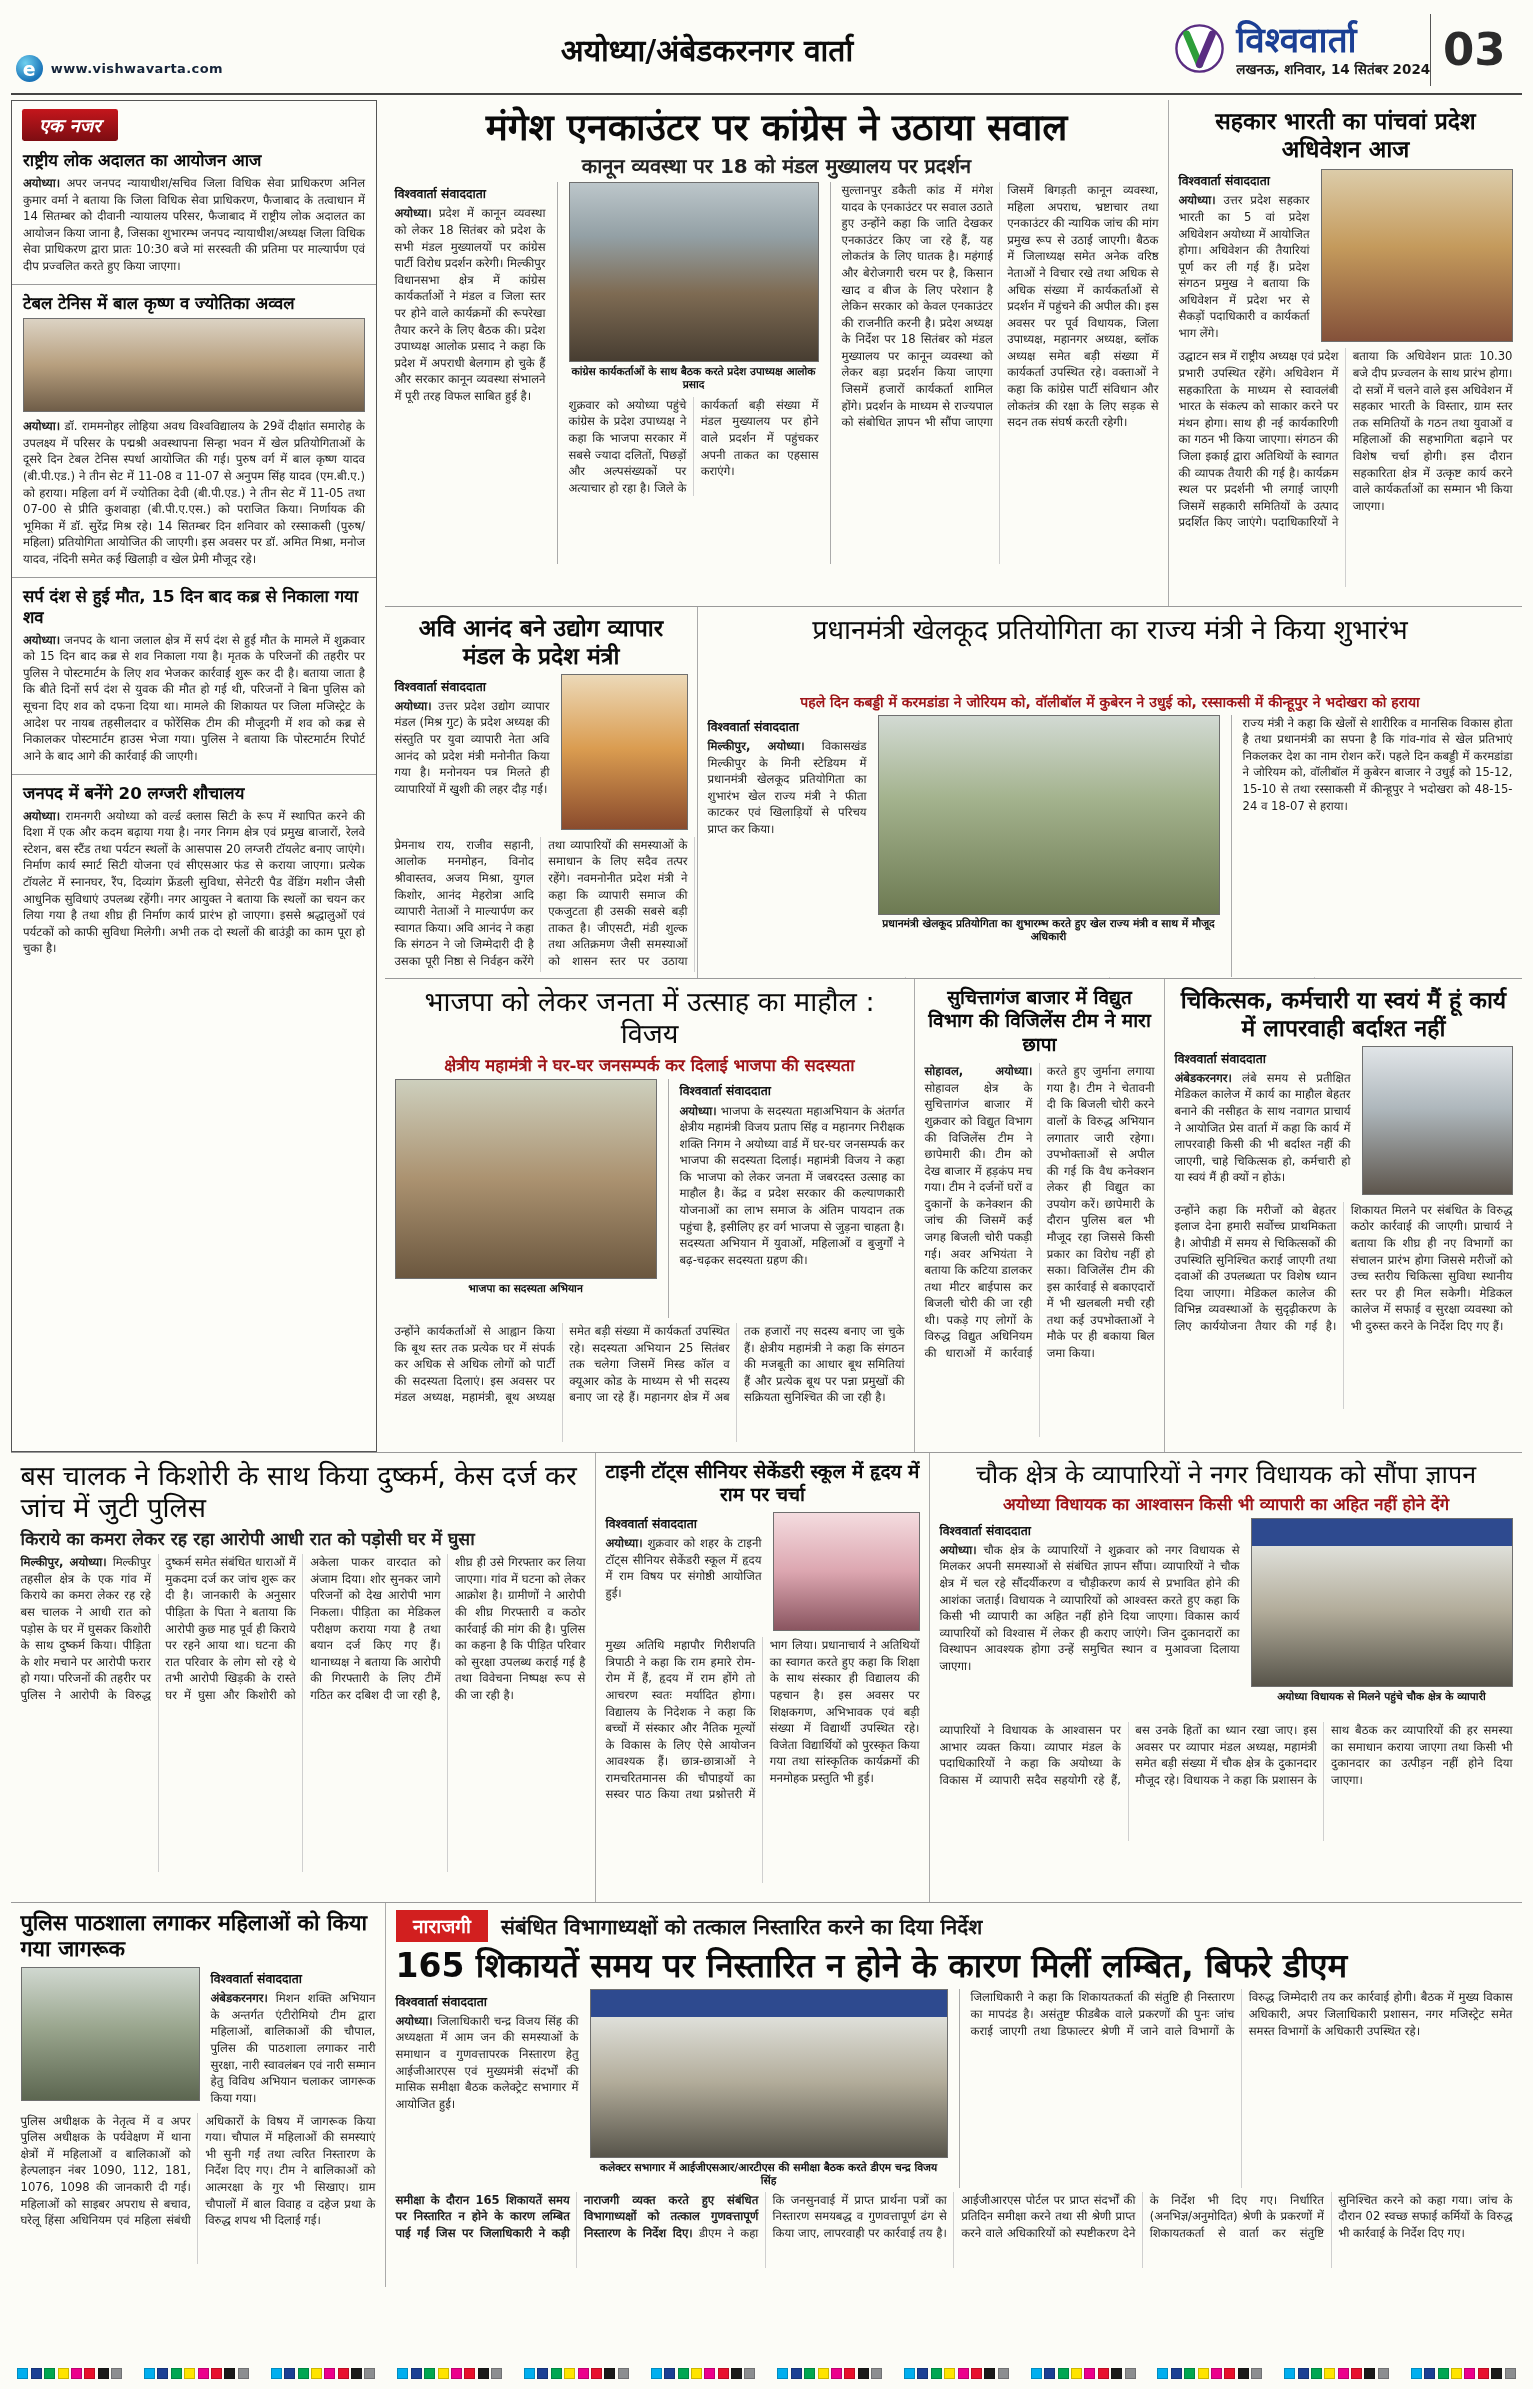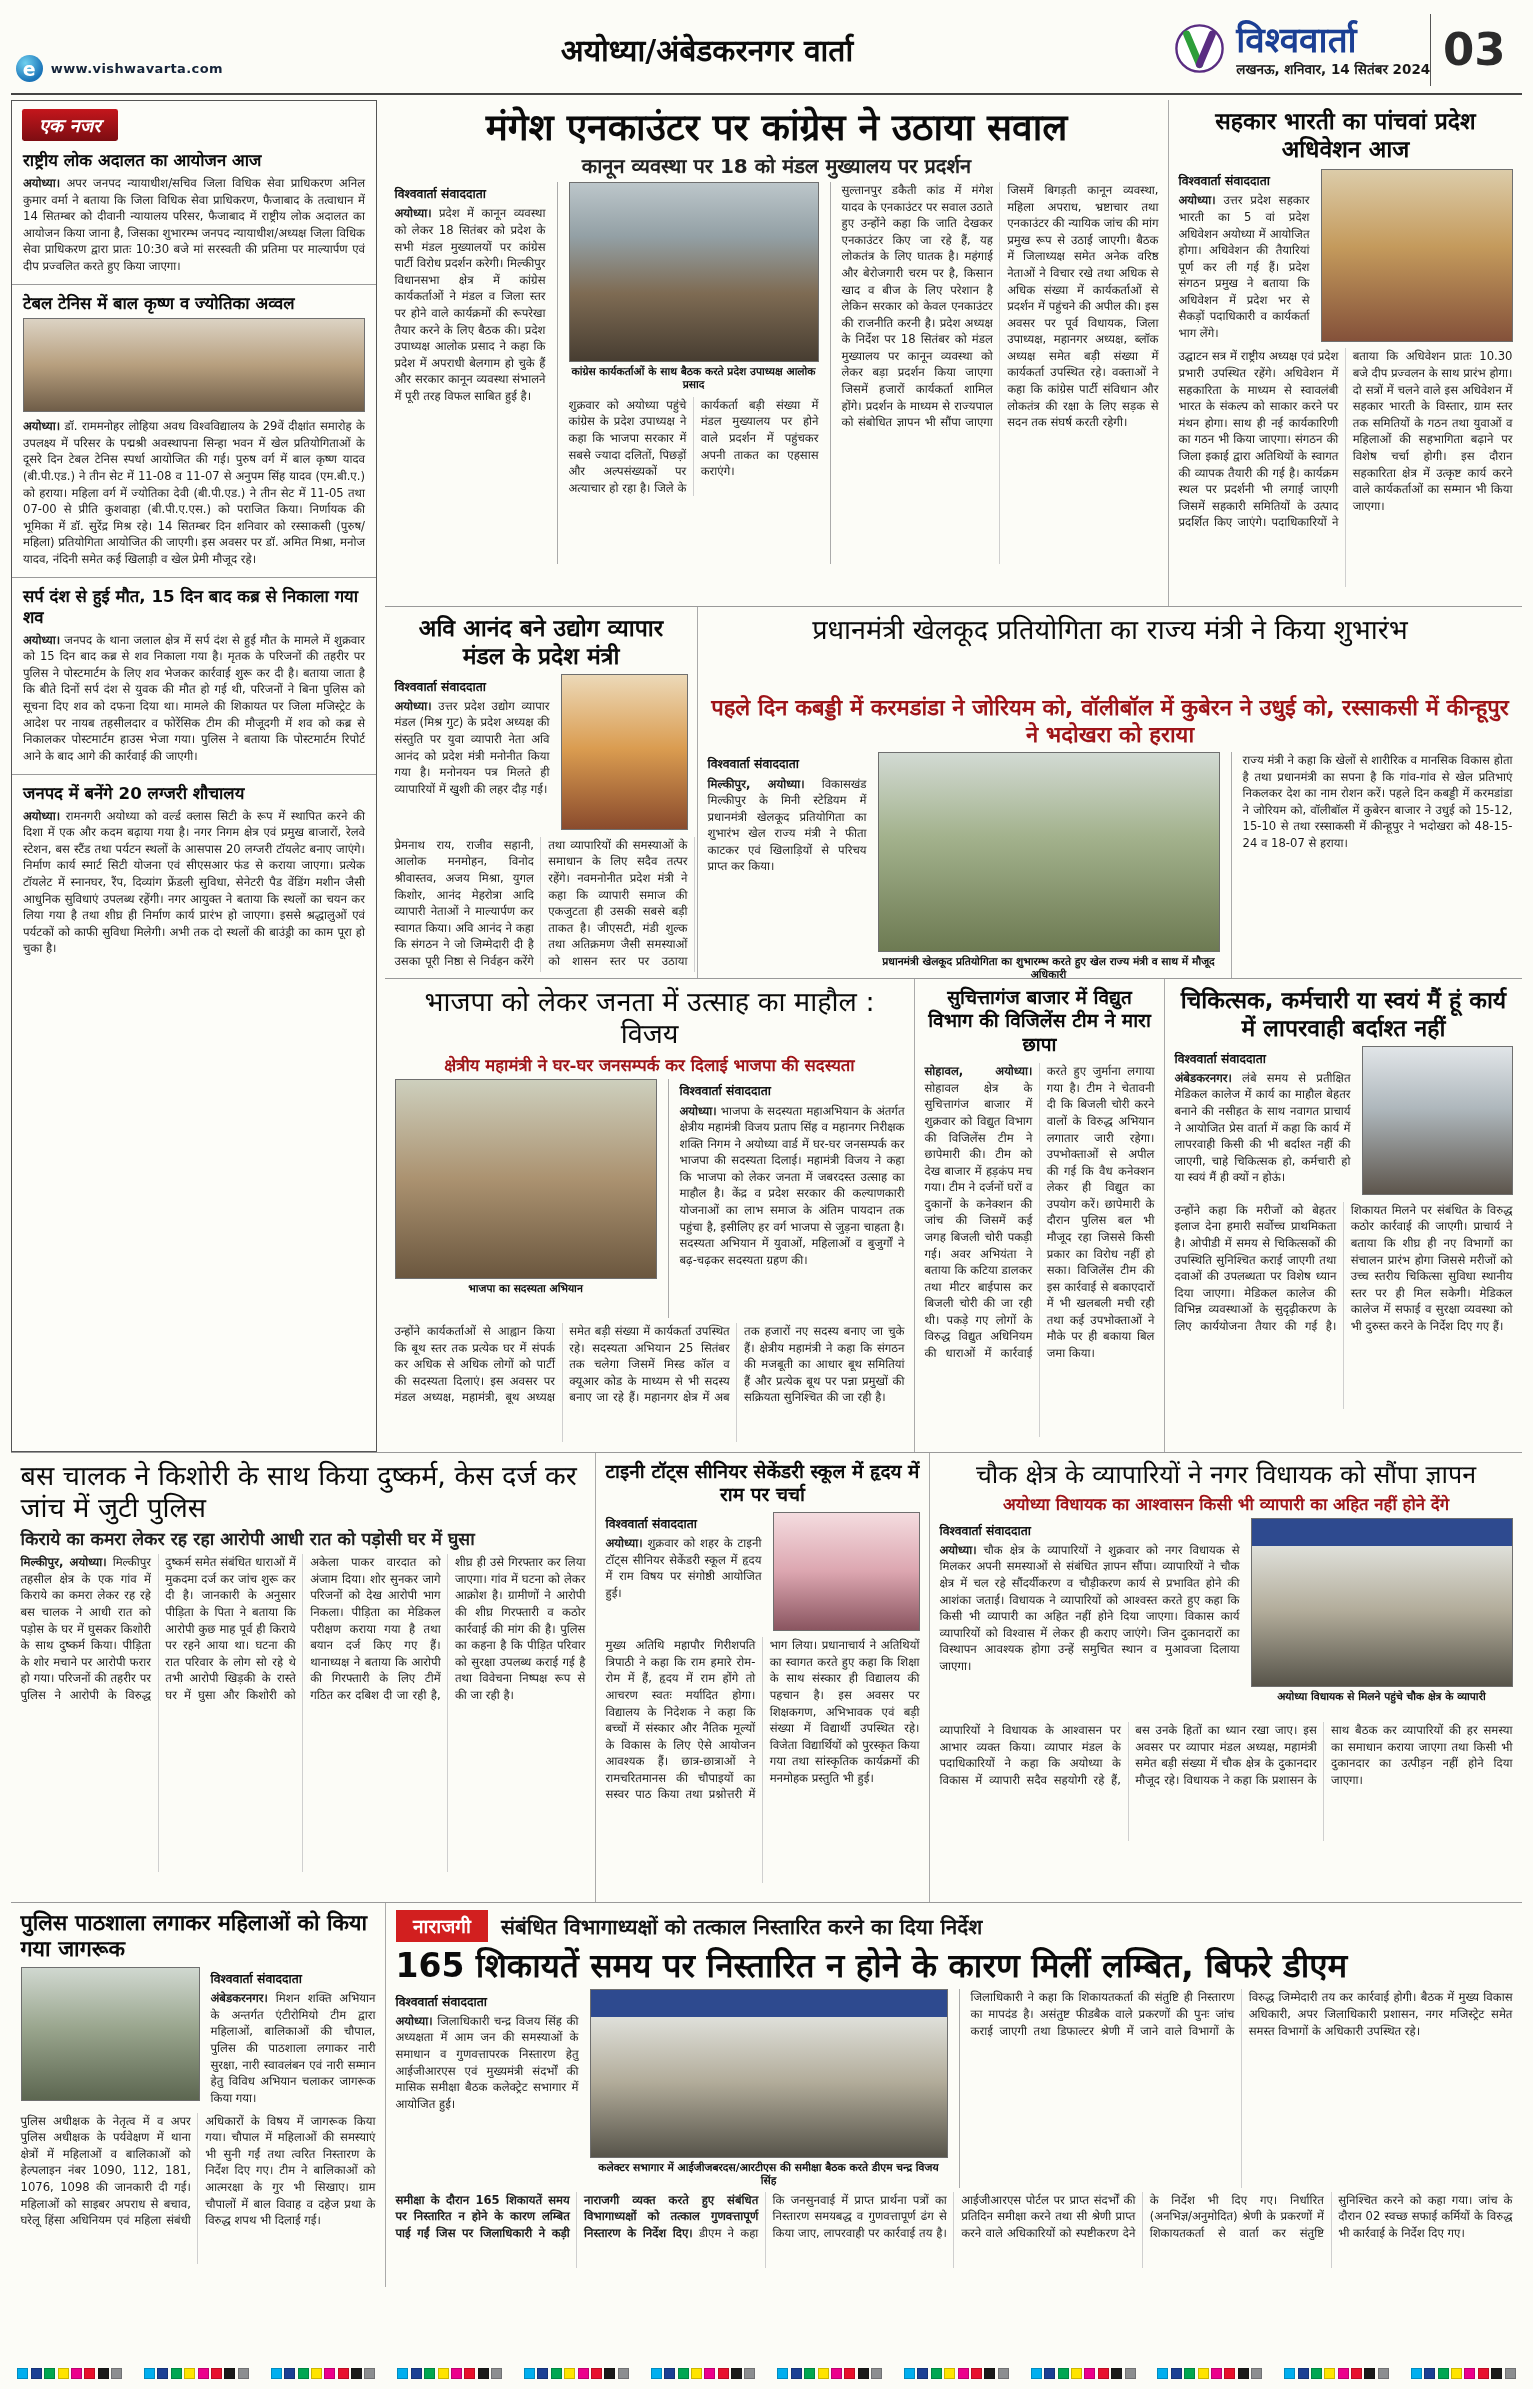--- a/index.html
+++ b/index.html
@@ -190,21 +190,21 @@
           </div>
           <div style="width:127px;">
             <div class="photo ph-portrait" style="height:156px;"></div>
           </div>
         </div>
         <p class="bt c2" style="height:135px; margin-top:6.4px;">प्रेमनाथ राय, राजीव सहानी, आलोक मनमोहन, विनोद श्रीवास्तव, अजय मिश्रा, युगल किशोर, आनंद मेहरोत्रा आदि व्यापारी नेताओं ने माल्यार्पण कर स्वागत किया। अवि आनंद ने कहा कि संगठन ने जो जिम्मेदारी दी है उसका पूरी निष्ठा से निर्वहन करेंगे तथा व्यापारियों की समस्याओं के समाधान के लिए सदैव तत्पर रहेंगे। नवमनोनीत प्रदेश मंत्री ने कहा कि व्यापारी समाज की एकजुटता ही उसकी सबसे बड़ी ताकत है। जीएसटी, मंडी शुल्क तथा अतिक्रमण जैसी समस्याओं को शासन स्तर पर उठाया जाएगा। स्वागत करने वालों में व्यापार मंडल के नगर अध्यक्ष, महामंत्री समेत बड़ी संख्या में व्यापारी उपस्थित रहे।</p>
       </article>
 
       <article class="art bl" style="flex:1;">
         <h2 class="h-lg">प्रधानमंत्री खेलकूद प्रतियोगिता का राज्य मंत्री ने किया शुभारंभ</h2>
-        <div class="sub sub-red" style="font-size:22px;margin-top:48px;">पहले दिन कबड्डी में करमडांडा ने जोरियम को, वॉलीबॉल में कुबेरन ने उधुई को, रस्साकसी में कीन्हूपुर ने भदोखरा को हराया</div>
+        <div class="sub sub-red" style="font-size:14px;margin-top:48px;">पहले दिन कबड्डी में करमडांडा ने जोरियम को, वॉलीबॉल में कुबेरन ने उधुई को, रस्साकसी में कीन्हूपुर ने भदोखरा को हराया</div>
         <div class="frow" style="height:262px;">
           <div style="width:159px;">
             <div class="byline">विश्ववार्ता संवाददाता</div>
             <p class="bt"><span class="dl">मिल्कीपुर, अयोध्या।</span>
               <span>विकासखंड मिल्कीपुर के मिनी स्टेडियम में प्रधानमंत्री खेलकूद प्रतियोगिता का शुभारंभ खेल राज्य मंत्री ने फीता काटकर एवं खिलाड़ियों से परिचय प्राप्त कर किया।</span></p>
           </div>
           <div style="width:342px;">
             <div class="photo ph-field" style="height:200px;"></div>
             <div class="cap">प्रधानमंत्री खेलकूद प्रतियोगिता का शुभारम्भ करते हुए खेल राज्य मंत्री व साथ में मौजूद अधिकारी</div>
           </div>
@@ -322,21 +322,21 @@
         </div>
         <h2 class="h-xl left" style="font-size:33px;">165 शिकायतें समय पर निस्तारित न होने के कारण मिलीं लम्बित, बिफरे डीएम</h2>
         <div class="frow" style="height:199px; margin-top:4.8px;">
           <div style="width:183px;">
             <div class="byline">विश्ववार्ता संवाददाता</div>
             <p class="bt"><span class="dl">अयोध्या।</span>
               <span>जिलाधिकारी चन्द्र विजय सिंह की अध्यक्षता में आम जन की समस्याओं के समाधान व गुणवत्तापरक निस्तारण हेतु आईजीआरएस एवं मुख्यमंत्री संदर्भों की मासिक समीक्षा बैठक कलेक्ट्रेट सभागार में आयोजित हुई।</span></p>
           </div>
           <div style="width:358px;">
             <div class="photo ph-office" style="height:169px;"></div>
-            <div class="cap">कलेक्टर सभागार में आईजीजबरदस/आरटीएस की समीक्षा बैठक करते डीएम चन्द्र विजय सिंह</div>
+            <div class="cap">कलेक्टर सभागार में आईजीएसआर/आरटीएस की समीक्षा बैठक करते डीएम चन्द्र विजय सिंह</div>
           </div>
           <div class="bl" style="flex:1; padding-left:11px;">
             <p class="bt c2" style="height:100%;">जिलाधिकारी ने कहा कि शिकायतकर्ता की संतुष्टि ही निस्तारण का मापदंड है। असंतुष्ट फीडबैक वाले प्रकरणों की पुनः जांच कराई जाएगी तथा डिफाल्टर श्रेणी में जाने वाले विभागों के विरुद्ध जिम्मेदारी तय कर कार्रवाई होगी। बैठक में मुख्य विकास अधिकारी, अपर जिलाधिकारी प्रशासन, नगर मजिस्ट्रेट समेत समस्त विभागों के अधिकारी उपस्थित रहे।</p>
           </div>
         </div>
         <p class="bt c6" style="height:76px; margin-top:3.2px;"><span class="dl">समीक्षा के दौरान 165 शिकायतें समय पर निस्तारित न होने के कारण लम्बित पाई गईं जिस पर जिलाधिकारी ने कड़ी नाराजगी व्यक्त करते हुए संबंधित विभागाध्यक्षों को तत्काल गुणवत्तापूर्ण निस्तारण के निर्देश दिए।</span>
           <span>डीएम ने कहा कि जनसुनवाई में प्राप्त प्रार्थना पत्रों का निस्तारण समयबद्ध व गुणवत्तापूर्ण ढंग से किया जाए, लापरवाही पर कार्रवाई तय है। आईजीआरएस पोर्टल पर प्राप्त संदर्भों की प्रतिदिन समीक्षा करने तथा सी श्रेणी प्राप्त करने वाले अधिकारियों को स्पष्टीकरण देने के निर्देश भी दिए गए। निर्धारित (अनभिज्ञ/अनुमोदित) श्रेणी के प्रकरणों में शिकायतकर्ता से वार्ता कर संतुष्टि सुनिश्चित करने को कहा गया। जांच के दौरान 02 स्वच्छ सफाई कर्मियों के विरुद्ध भी कार्रवाई के निर्देश दिए गए।</span></p>
       </article>
     </div>
 

